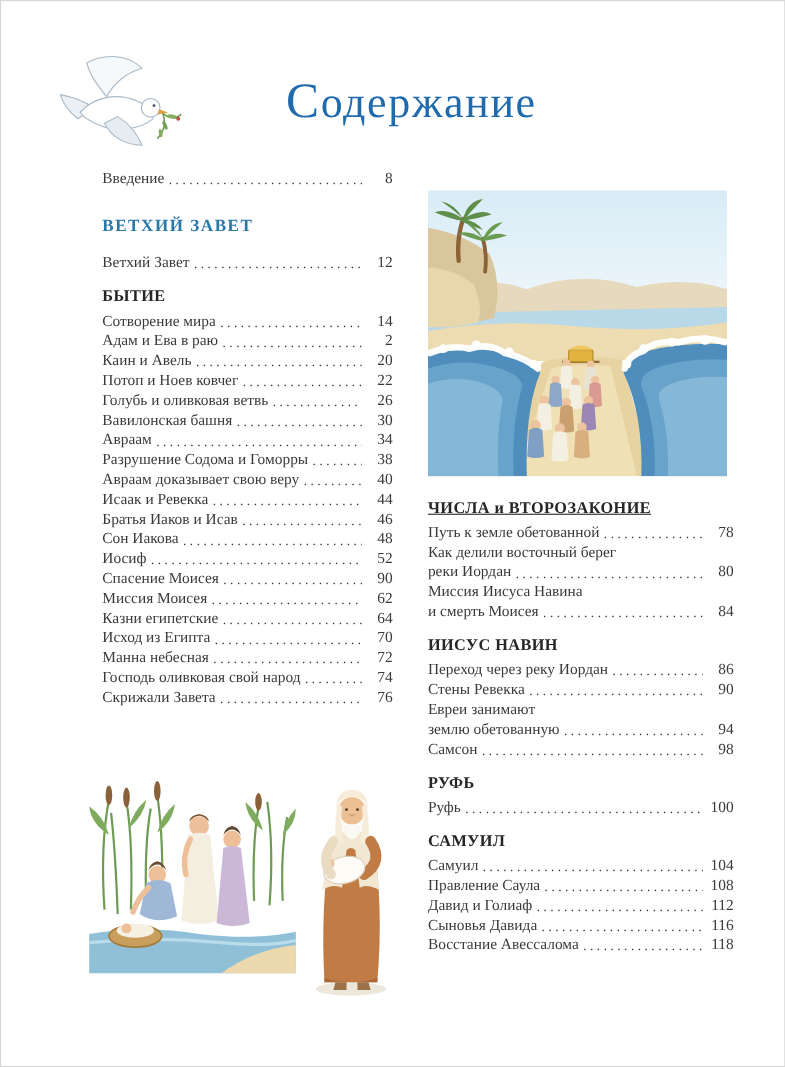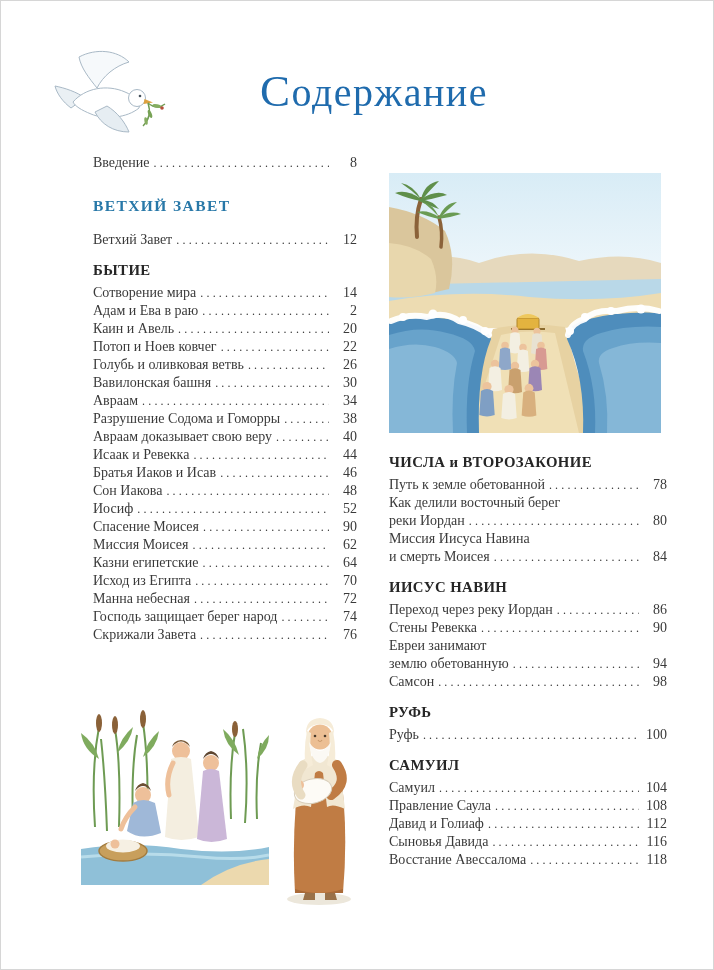--- a/index.html
+++ b/index.html
@@ -47,21 +47,21 @@
   .entry .page-num { flex-shrink: 0; min-width: 24px; text-align: right; }
 
   .section-header {
     font-weight: bold; font-size: 14.8px; color: #262626;
     margin: 12px 0 4px; letter-spacing: 0.4px; line-height: 19px;
   }
   .part-header {
     font-weight: bold; font-size: 15.5px; color: #2878a8;
     margin: 24px 0 16px; letter-spacing: 1.4px; line-height: 19px;
   }
-  .toc-column > .section-header:first-child { margin-top: 0; }
+  .toc-column > .section-header:first-child { margin-top: 0; text-decoration: underline; }
 </style>
 </head>
 <body>
 
 <div class="page">
 
   <h1 class="page-title">Содержание</h1>
 
   <svg class="dove" viewBox="0 0 115 100">
     <path d="M28 12 C45 3 66 5 78 17 C64 21 52 31 46 43 C38 33 30 23 28 12 Z" fill="#f6f9fb" stroke="#a9b9c6" stroke-width="1"></path>
@@ -176,21 +176,21 @@
         <span class="label">Исход из Египта</span>
         <span class="dots"></span>
         <span class="page-num">70</span>
       </div>
       <div class="entry">
         <span class="label">Манна небесная</span>
         <span class="dots"></span>
         <span class="page-num">72</span>
       </div>
       <div class="entry">
-        <span class="label">Господь защищает берег народ</span>
+        <span class="label">Господь оливковая свой народ</span>
         <span class="dots"></span>
         <span class="page-num">74</span>
       </div>
       <div class="entry">
         <span class="label">Скрижали Завета</span>
         <span class="dots"></span>
         <span class="page-num">76</span>
       </div>
     </div>
 

